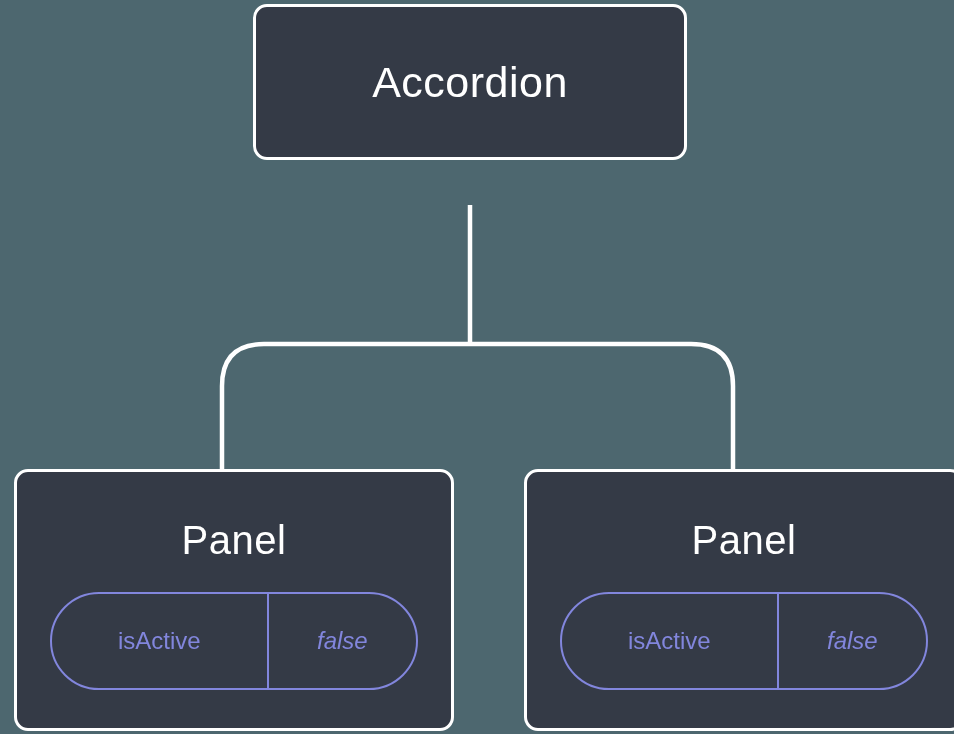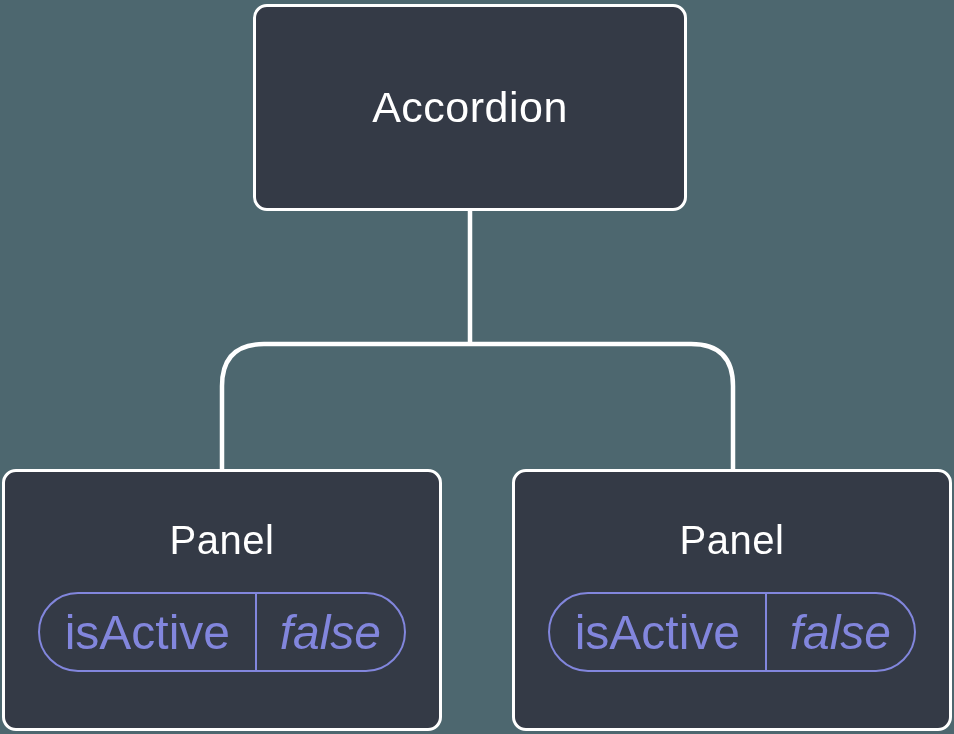--- a/index.html
+++ b/index.html
@@ -26,56 +26,57 @@
     box-sizing: border-box;
     background: #343a46;
     border: 3px solid #ffffff;
     border-radius: 14px;
     color: #ffffff;
   }
   .node-root {
     left: 253px;
     top: 4px;
     width: 434px;
-    height: 207px;
+    height: 156px;
     display: flex;
     align-items: center;
     justify-content: center;
     font-size: 43px;
     font-weight: 500;
     letter-spacing: 0.5px;
   }
   .node-panel {
     top: 469px;
     width: 440px;
     height: 262px;
     display: flex;
     flex-direction: column;
     align-items: center;
+    margin-left: 12px;
   }
   .node-panel.left  { left: 2px; }
   .node-panel.right { left: 512px; }
   .panel-title {
     margin-top: 46px;
     font-size: 40px;
     font-weight: 500;
     line-height: 1.1;
     letter-spacing: 0.5px;
   }
   .state-pill {
     box-sizing: border-box;
     margin-top: 30px;
     width: 368px;
-    height: 80px;
+    height: 98px;
     border: 2px solid #8286dd;
     border-radius: 49px;
     display: flex;
     align-items: stretch;
     color: #8286dd;
-    font-size: 48px;
+    font-size: 24px;
     overflow: hidden;
   }
   .state-cell {
     display: flex;
     align-items: center;
     justify-content: center;
   }
   .state-name  { flex: 0 0 59%; }
   .state-value { flex: 1 1 auto; border-left: 2px solid #8286dd; font-style: italic; }
 </style>

